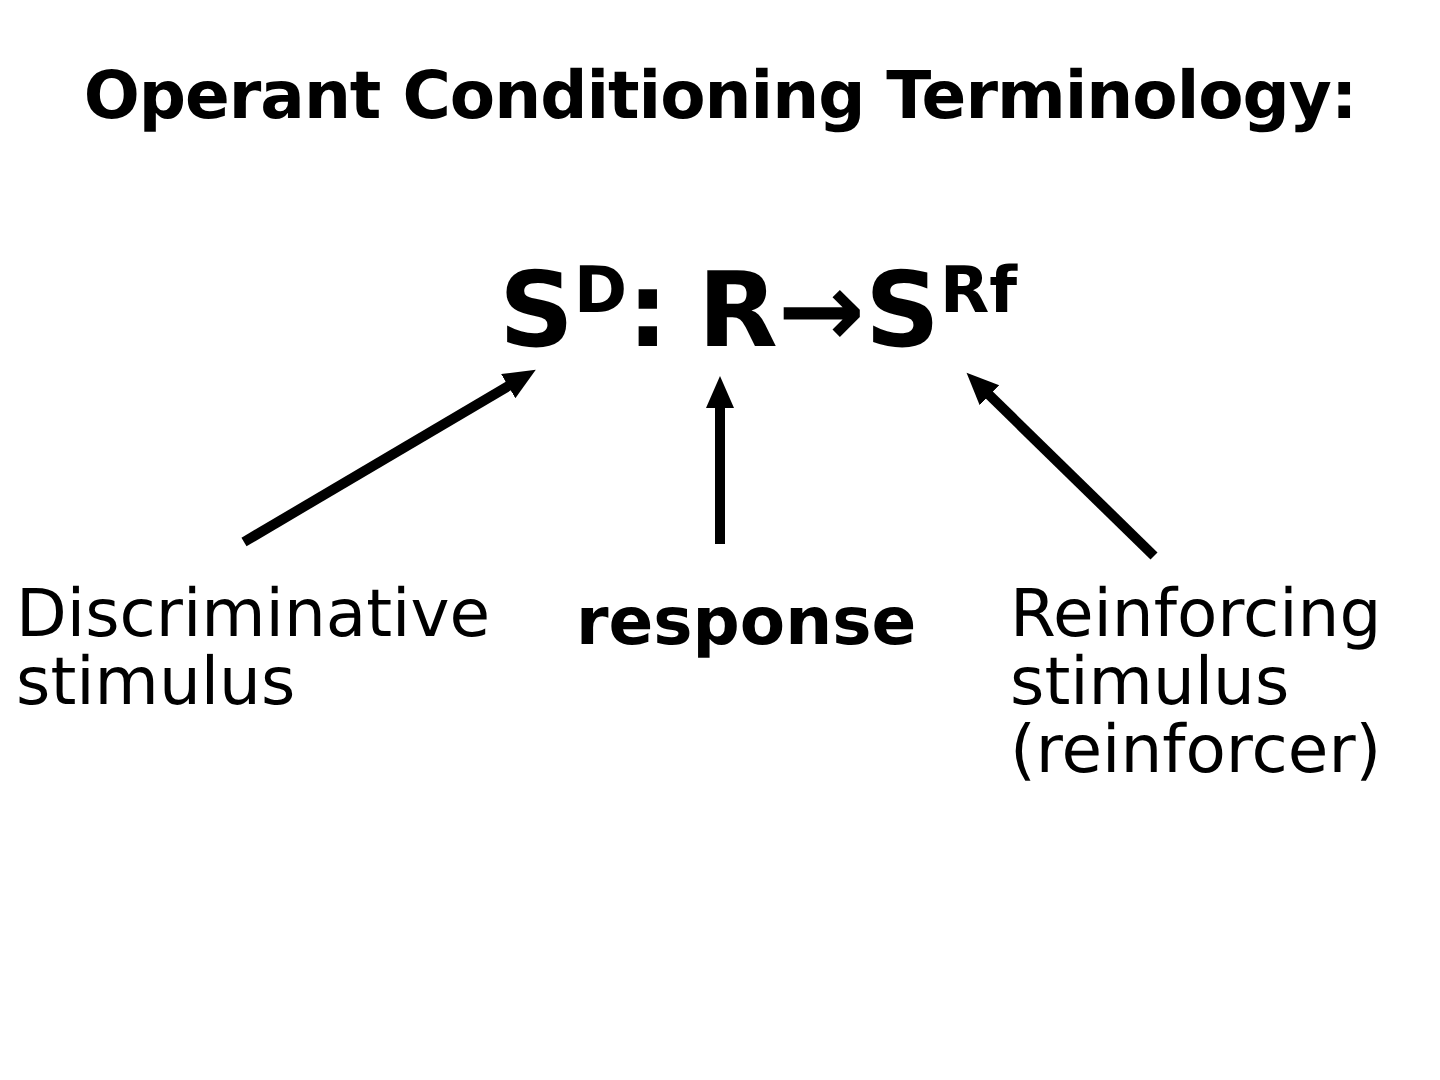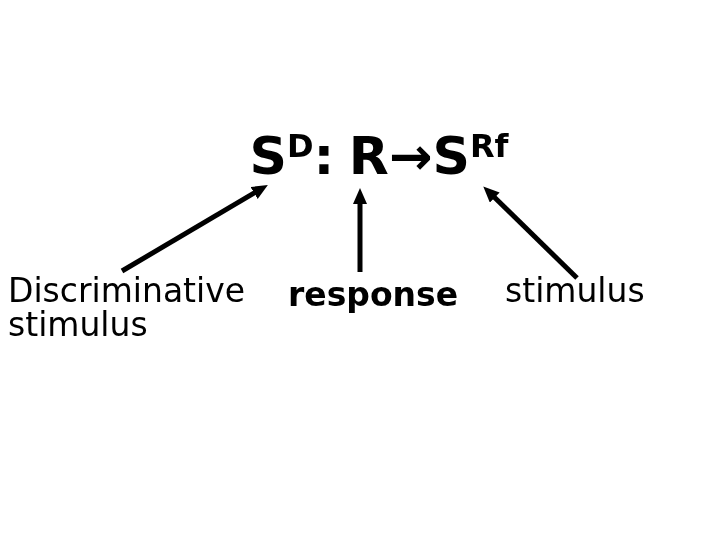--- a/index.html
+++ b/index.html
@@ -54,30 +54,32 @@
     left: 0;
     pointer-events: none;
   }
   .label {
     position: absolute;
     font-size: 33px;
     line-height: 34px;
     font-weight: 400;
     color: #000000;
     white-space: nowrap;
+    margin-top: 16px;
   }
   .label-discriminative { left: 8px;   top: 274px; }
   .label-response       { left: 288px; top: 278px; font-weight: bold; }
   .label-reinforcing    { left: 505px; top: 274px; }
 </style>
 </head>
 <body>
 
 <div class="page">
 
+  <h1 class="slide-title">Operant Conditioning Terminology:</h1>
 
   <div class="formula"><span>S</span><sup>D</sup><span class="sep">:</span><span>R</span><span>→</span><span>S</span><sup>Rf</sup></div>
 
   <svg class="connectors" width="720" height="540" viewBox="0 0 720 540">
     <defs>
       <marker id="arrowhead" markerUnits="userSpaceOnUse" markerWidth="26" markerHeight="16" refX="8" refY="7" orient="auto">
         <polygon points="0,0 16,7 0,14" fill="#000000"></polygon>
       </marker>
     </defs>
     <line x1="122" y1="271" x2="261" y2="189" stroke="#000000" stroke-width="5" marker-end="url(#arrowhead)"></line>
@@ -88,16 +90,18 @@
   <div class="label label-discriminative">
     <div>Discriminative</div>
     <div>stimulus</div>
   </div>
 
   <div class="label label-response">
     <div>response</div>
   </div>
 
   <div class="label label-reinforcing">
+    <div>Reinforcing</div>
     <div>stimulus</div>
+    <div>(reinforcer)</div>
   </div>
 
 </div>
 
 </body></html>

